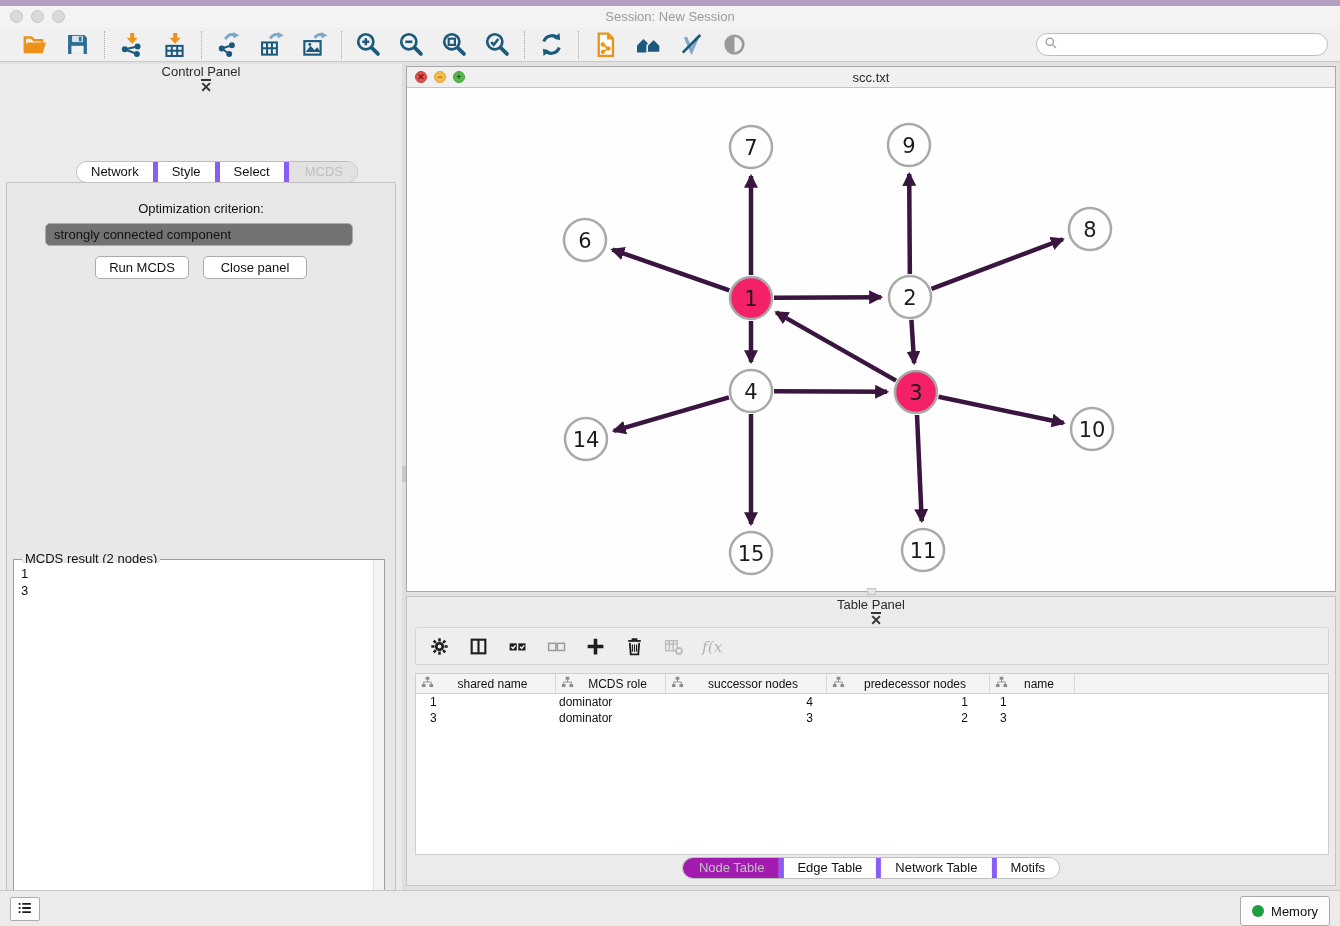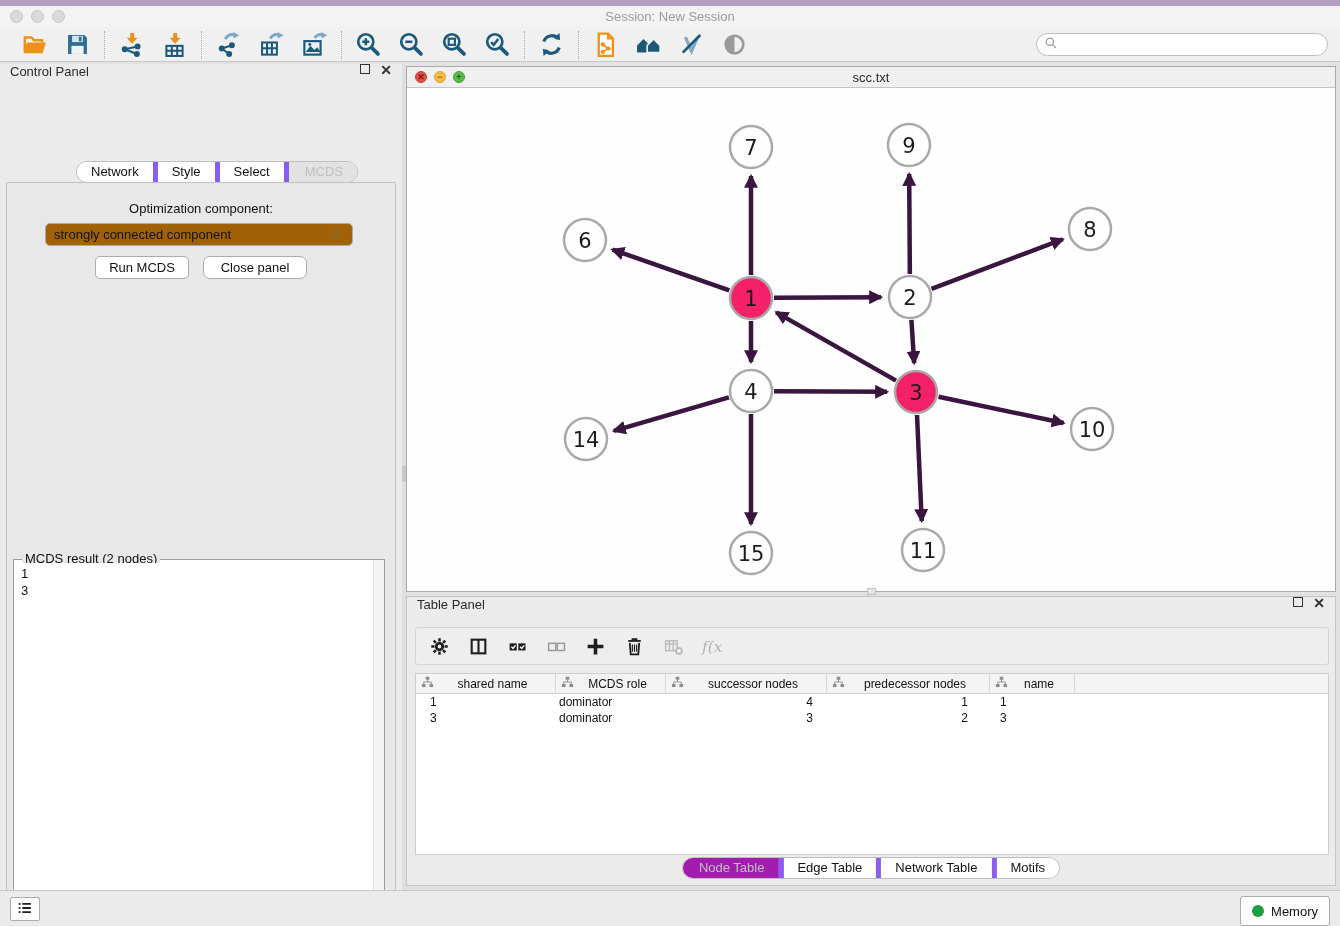--- a/index.html
+++ b/index.html
@@ -16,40 +16,40 @@
   .toolbar { position:absolute; left:0; top:28px; width:1340px; height:34px; background:#F1F0F0; border-bottom:1px solid #C9C8C8; display:flex; align-items:center; padding:0 8px; }
   .tb-group { display:flex; align-items:center; gap:16px; padding:0 13px; }
   .tb-sep { width:1px; height:28px; border-left:1px dotted #ABABAB; }
   .tb-icon { width:27px; height:27px; display:flex; align-items:center; justify-content:center; cursor:pointer; }
   .tb-spacer { flex:1; }
   .searchbox { width:292px; height:23px; background:#fff; border:1px solid #BDBDBD; border-radius:12px; display:flex; align-items:center; padding:0 6px; margin-right:4px; }
   .searchbox input { border:none; outline:none; flex:1; font-size:12px; font-family:"Liberation Sans",sans-serif; background:transparent; }
 
   
   .control-panel { position:absolute; left:0; top:64px; width:402px; height:826px; background:#ECEBEB; }
-  .panel-header { height:26px; display:flex; padding:0 10px; }
+  .panel-header { height:26px; display:flex; align-items:center; padding:0 10px;flex-direction:column; }
   .panel-header .ttl { font-size:13px; color:#2b2b2b; }
   .panel-header .sp { flex:1; }
   .wbtn { font-size:12px; color:#333; margin-left:10px; cursor:pointer; line-height:12px; }
   .wbtn.float { width:10px; height:10px; border:1.5px solid #333; display:inline-block; }
   .wbtn.close { font-weight:bold; font-size:14px; }
 
   .tabstrip { display:inline-flex; border:1px solid #BFBEBE; border-radius:11px; overflow:hidden; background:#fff; position:absolute; }
   .tabstrip .tab { padding:2px 14px 3px; font-size:13px; background:#fff; color:#111; border-left:5px solid #8b5cf6; cursor:pointer; white-space:nowrap; }
   .tabstrip .tab:first-child { border-left:none; }
   .tabstrip .tab.selected { background:#E3E2E2; color:#BFBEBE;padding-left:16px; }
   .cp-tabs { left:76px; top:97px; }
 
   .cp-body { position:absolute; left:6px; top:118px; width:390px; height:766px; background:#E9E8E8; border:1px solid #C2C1C1; border-radius:2px; }
   .opt-label { position:absolute; left:0; width:100%; top:18px; text-align:center; font-size:13px; color:#111; }
-  .dropdown { position:absolute; left:38px; top:40px; width:308px; height:23px; background:#a16207; border:1px solid #ABABAB; border-radius:5px; display:flex; align-items:center; padding:8px 8px; cursor:pointer; }
+  .dropdown { position:absolute; left:38px; top:40px; width:308px; height:23px; background:#737373; border:1px solid #ABABAB; border-radius:5px; display:flex; align-items:center; padding:8px 8px; cursor:pointer; }
   .dropdown .val { flex:1; font-size:13px; color:#111; }
   .btn { position:absolute; height:23px; background:#fff; border:1px solid #ABABAB; border-radius:5px; font-size:13px; color:#111; display:flex; align-items:center; justify-content:center; cursor:pointer; font-family:"Liberation Sans",sans-serif; }
   .btn-run { left:88px; top:73px; width:94px; }
-  .btn-closep { left:196px; top:73px; width:104px;border-radius:7px; }
+  .btn-closep { left:196px; top:73px; width:104px; }
 
   .result-group { position:absolute; left:6px; top:376px; width:372px; height:372px; border:1px solid #9E9D9D; background:#fff; }
   .result-legend { position:absolute; left:8px; top:-9px; background:#E9E8E8; padding:0 3px; font-size:13px; color:#111; }
   .result-text { position:absolute; left:1px; top:3px; right:12px; bottom:1px; background:#fff; font-size:13px; line-height:17px; padding:2px 6px; color:#111; }
   .result-scroll { position:absolute; right:0; top:0; bottom:0; width:11px; background:#F4F4F4; border-left:1px solid #E0E0E0; }
 
   
   .vsplit { position:absolute; left:402px; top:64px; width:4px; height:826px; background:#E0DFDF; }
   .vsplit .grip { position:absolute; top:402px; left:0; width:4px; height:16px; background:#C9C8C8; }
   .hgrip { position:absolute; left:867px; top:588px; width:9px; height:7px; background:#E6E5E5; border:1px solid #C4C3C3; }
@@ -262,21 +262,21 @@
     <span class="wbtn float"></span>
     <span class="wbtn close">✕</span>
   </div>
   <div class="tabstrip cp-tabs" id="cp-tabs">
       <span class="tab">Network</span>
       <span class="tab">Style</span>
       <span class="tab">Select</span>
       <span class="tab selected">MCDS</span>
     </div>
   <div class="cp-body">
-    <div class="opt-label">Optimization component:</div>
+    <div class="opt-label">Optimization criterion:</div>
     <div class="dropdown">
       <span class="val">strongly connected component</span>
       <span id="stepper-slot"><svg width="14" height="14" viewBox="0 0 20 20">
             <path d="M4.5 7.5 8 4l3.5 3.5M4.5 12.5 8 16l3.5-3.5" fill="none" stroke="#6E6E6E" stroke-width="1.8"></path>
           </svg></span>
     </div>
     <button class="btn btn-run">Run MCDS</button>
     <button class="btn btn-closep">Close panel</button>
     <div class="result-group">
       <span class="result-legend">MCDS result (2 nodes)</span>

